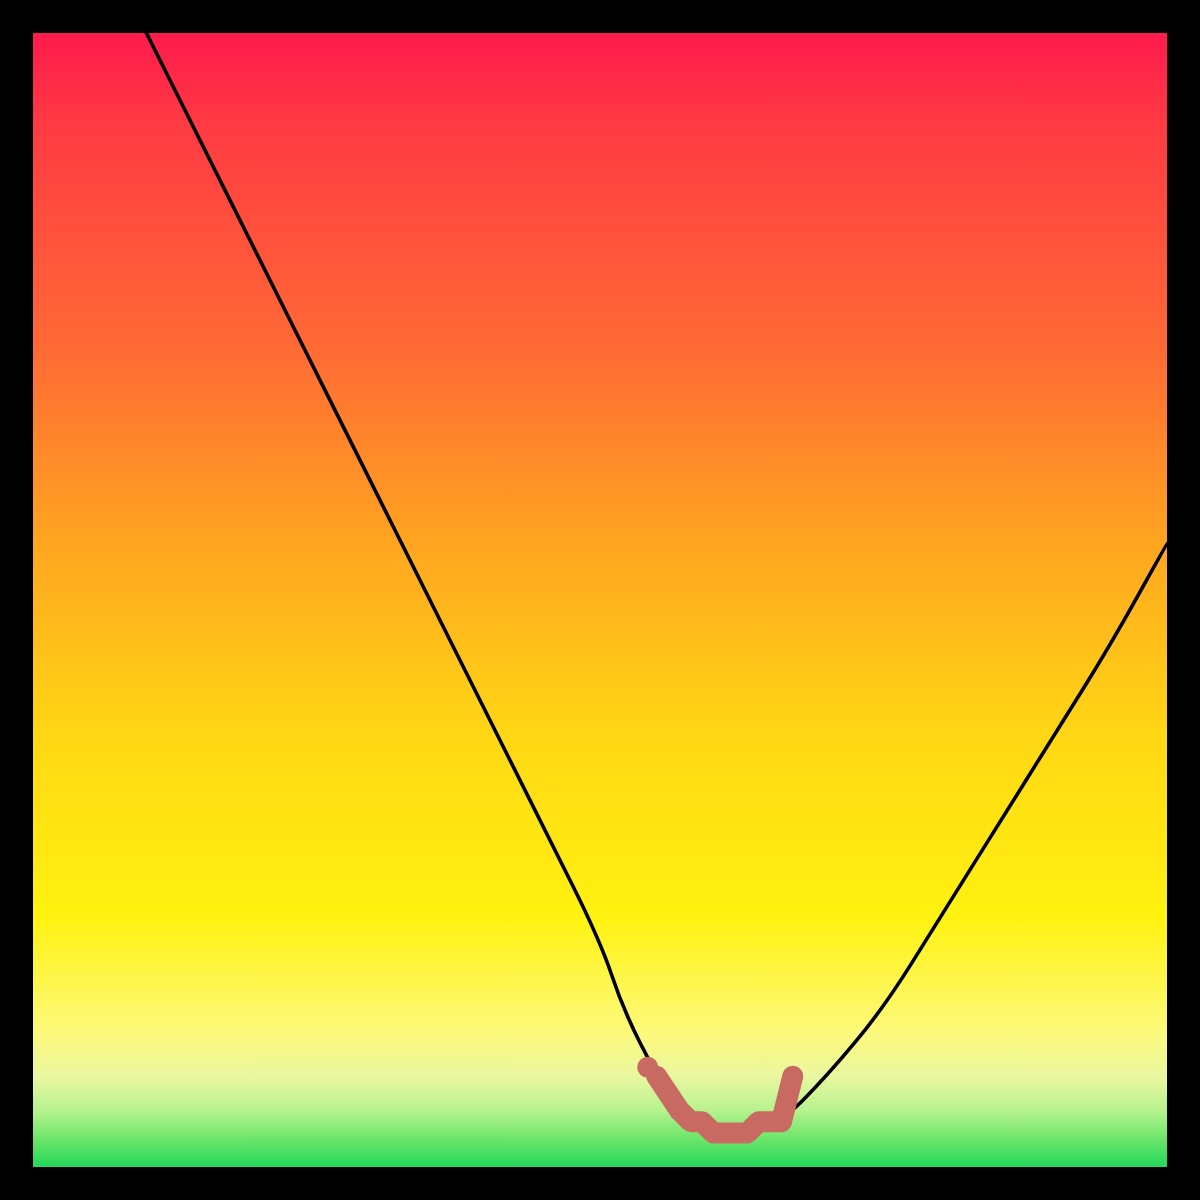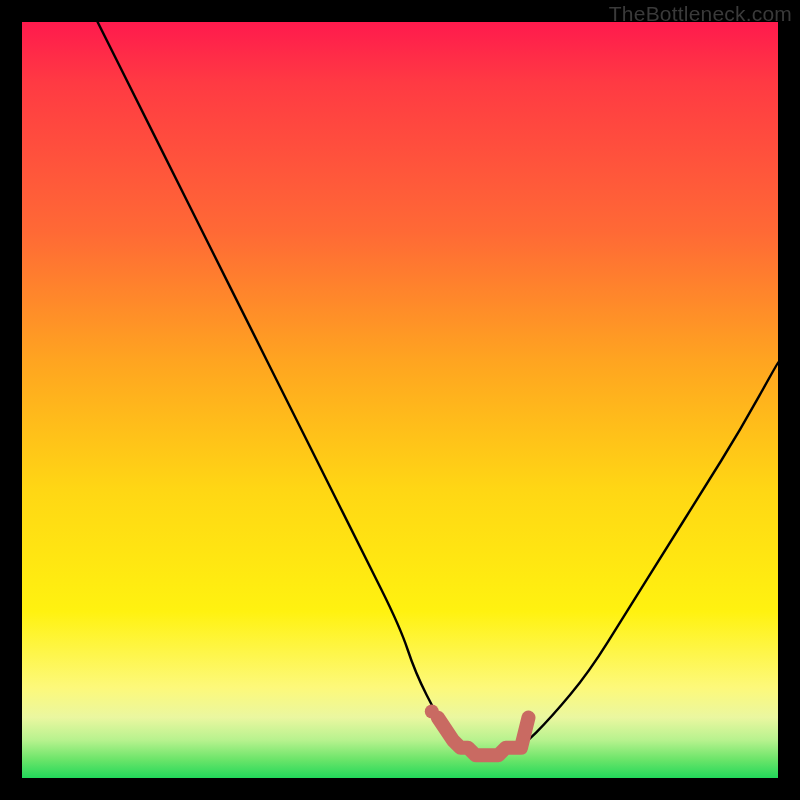--- a/index.html
+++ b/index.html
@@ -53,21 +53,20 @@
     left: 0;
     top: 0;
     width: 756px;
     height: 756px;
   }
 </style>
 </head>
 <body>
 
 <div class="frame">
-  <div class="watermark">TheBottleneck.com</div>
 
   <div class="plot">
     <svg class="curve" viewBox="0 0 756 756" preserveAspectRatio="none">
       <path id="main-curve" fill="none" stroke="#000000" stroke-width="2.4" stroke-linecap="round" stroke-linejoin="round" d="M 75.6 0.0 Q 75.6 0.0 94.5 37.8 Q 113.4 75.6 132.3 113.4 Q 151.2 151.2 170.1 189.0 Q 189.0 226.8 207.9 264.6 Q 226.8 302.4 245.7 340.2 Q 264.6 378.0 283.5 415.8 Q 302.4 453.6 321.3 491.4 Q 340.2 529.2 359.1 567.0 Q 378.0 604.8 385.6 627.5 Q 393.1 650.2 404.5 672.8 Q 415.8 695.5 427.1 710.6 Q 438.5 725.8 446.0 729.5 Q 453.6 733.3 464.9 733.3 Q 476.3 733.3 487.6 729.5 Q 499.0 725.8 514.1 710.6 Q 529.2 695.5 548.1 672.8 Q 567.0 650.2 585.9 619.9 Q 604.8 589.7 623.7 559.4 Q 642.6 529.2 661.5 499.0 Q 680.4 468.7 699.3 438.5 Q 718.2 408.2 737.1 374.2 T 756.0 340.2"></path>
       <g id="hl-dots">
           <path d="M 415.8 695.5 L 430.9 718.2 L 438.5 725.8 L 446.0 725.8 L 453.6 733.3 L 461.2 733.3 L 468.7 733.3 L 476.3 733.3 L 483.8 725.8 L 491.4 725.8 L 499.0 725.8 L 506.5 695.5" fill="none" stroke="#c96a62" stroke-width="14" stroke-linecap="round" stroke-linejoin="round"></path>
           <circle cx="409.8" cy="689.5" r="7" fill="#c96a62"></circle>
         </g>
     </svg>
   </div>

